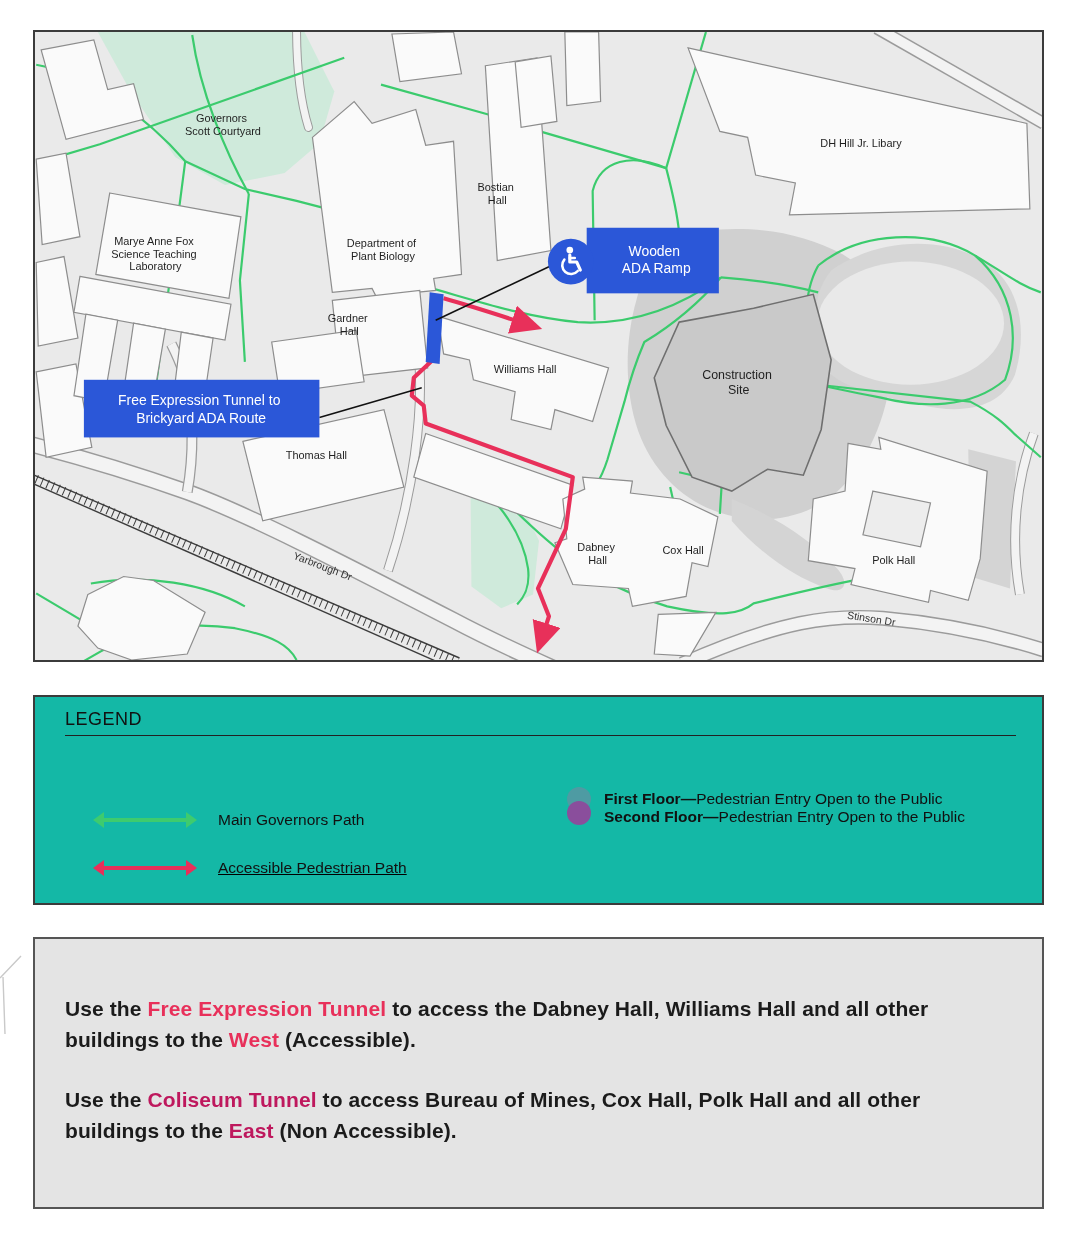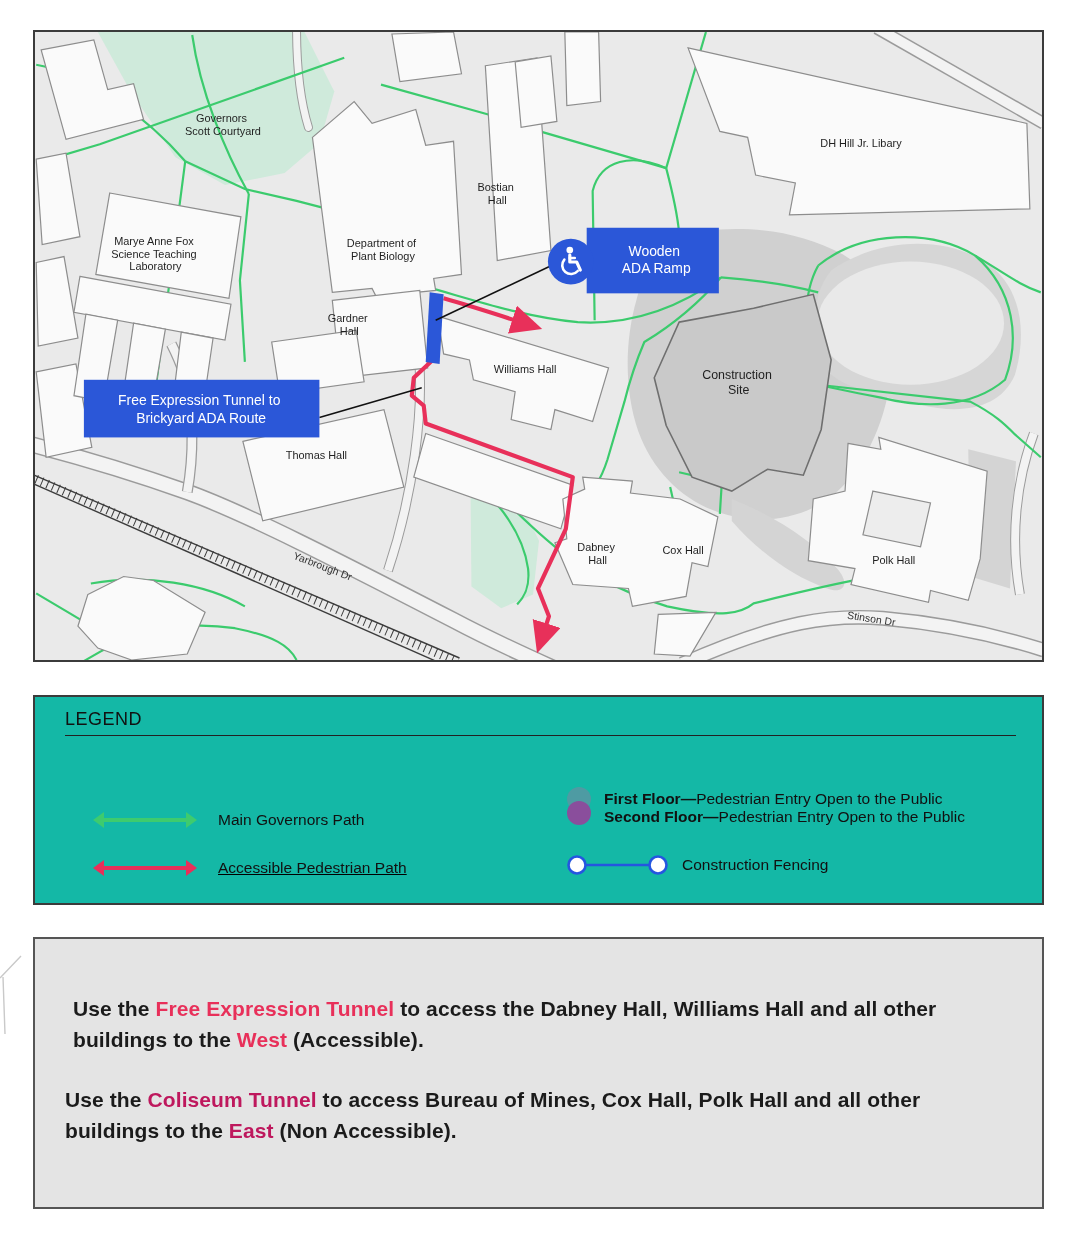--- a/index.html
+++ b/index.html
@@ -222,34 +222,26 @@
       <circle cx="13" cy="13" r="12" fill="#4e9ba3"></circle>
     </svg>
     <span class="llabel"><span class="lbold">First Floor—</span><span>Pedestrian Entry Open to the Public</span></span>
   </div>
   <div class="lrow" style="left:531px;top:103px;height:26px;align-items:flex-end;">
     <svg width="28" height="26" style="margin-right:10px">
       <circle cx="13" cy="13" r="12" fill="#8a4e9c"></circle>
     </svg>
     <span class="llabel"><span class="lbold">Second Floor—</span><span>Pedestrian Entry Open to the Public</span></span>
   </div>
-  <div class="lrow" style="left:531px;top:155px;height:26px;">
-    <svg width="104" height="24" style="margin-right:12px">
-      <line x1="12" y1="12" x2="92" y2="12" stroke="#2456e0" stroke-width="2.6"></line>
-      <circle cx="11" cy="12" r="8.5" fill="#ffffff" stroke="#2456e0" stroke-width="2.6"></circle>
-      <circle cx="92" cy="12" r="8.5" fill="#ffffff" stroke="#2456e0" stroke-width="2.6"></circle>
-    </svg>
-    <span class="llabel">Construction Fencing</span>
-  </div>
 </div>
 
 <svg id="edge-artifact" viewBox="0 0 32 100">
   <path d="M0,30 L21,8 M3,29 L5,86" stroke="#c9c9c9" stroke-width="1.4" fill="none"></path>
 </svg>
 
 <div class="panel" id="instructions-panel">
-  <div class="instr" style="top:54px;margin-left:8px;">
+  <div class="instr" style="top:54px;">
     <span>Use the </span><span class="red">Free Expression Tunnel</span><span> to access the Dabney Hall, Williams Hall and all other buildings to the </span><span class="red">West</span><span> (Accessible).</span>
   </div>
   <div class="instr" style="top:145px;">
     <span>Use the </span><span class="blue">Coliseum Tunnel</span><span> to access Bureau of Mines, Cox Hall, Polk Hall and all other buildings to the </span><span class="blue">East</span><span> (Non Accessible).</span>
   </div>
 </div>
 
 </body></html>

